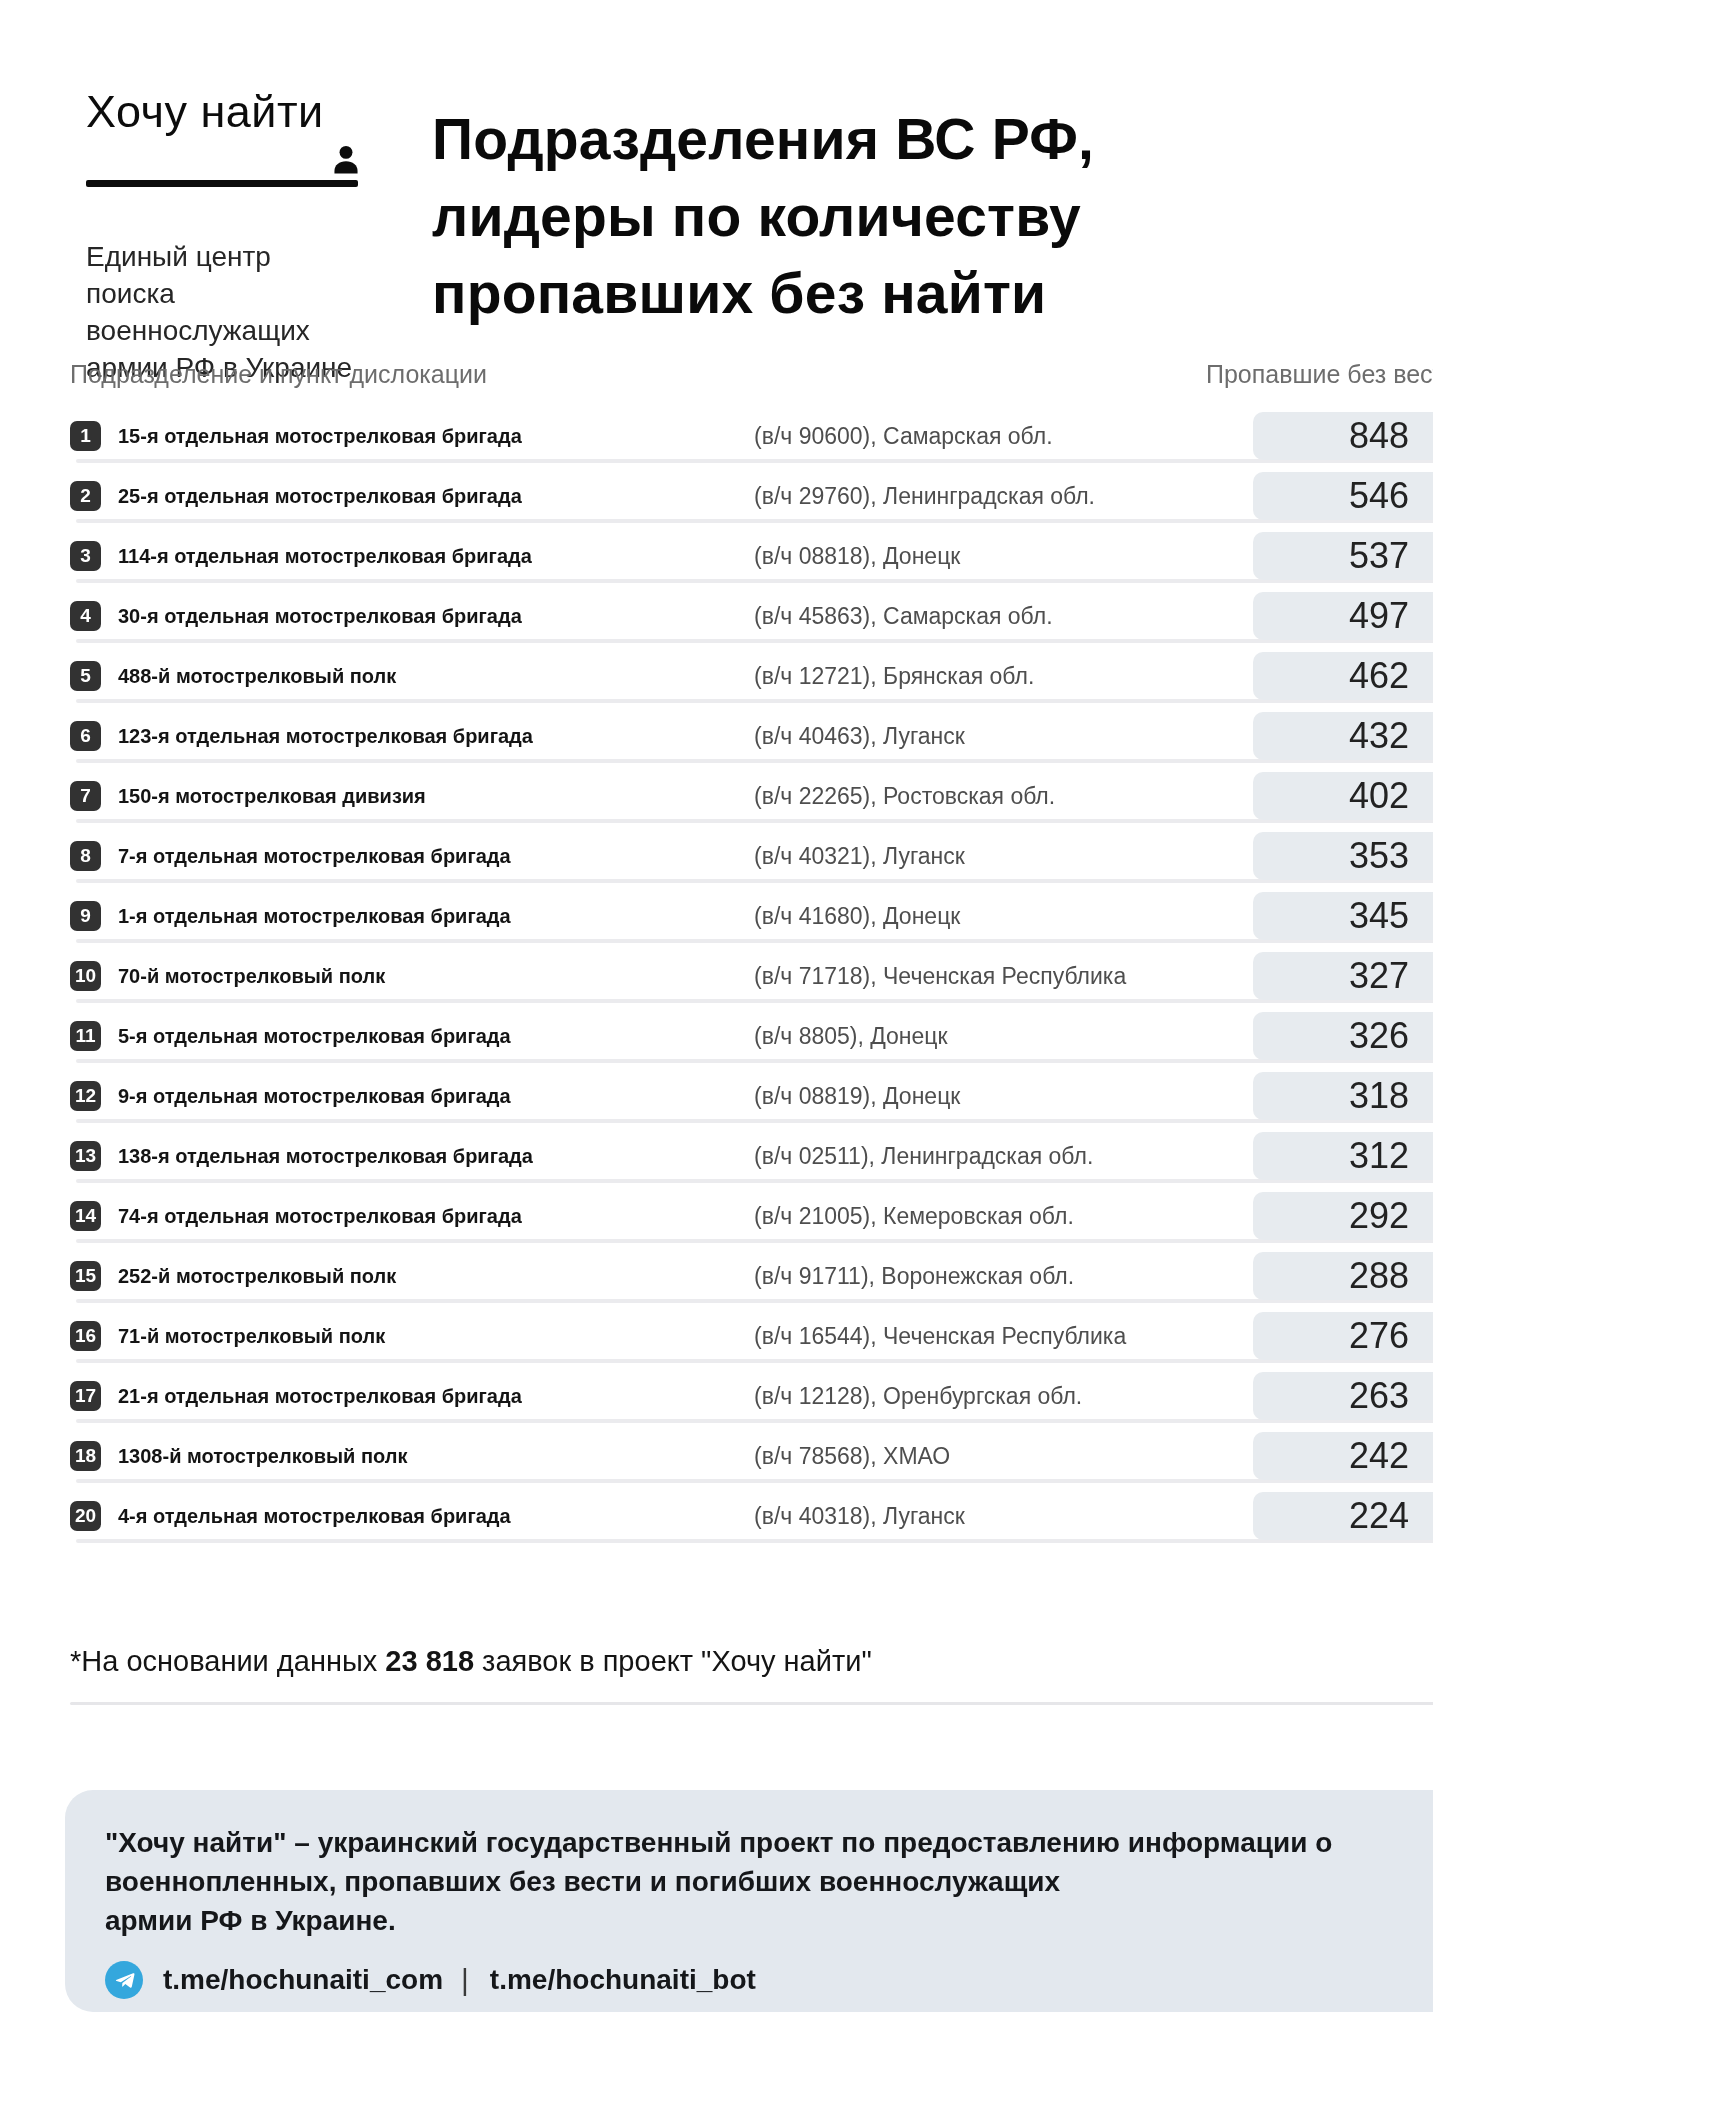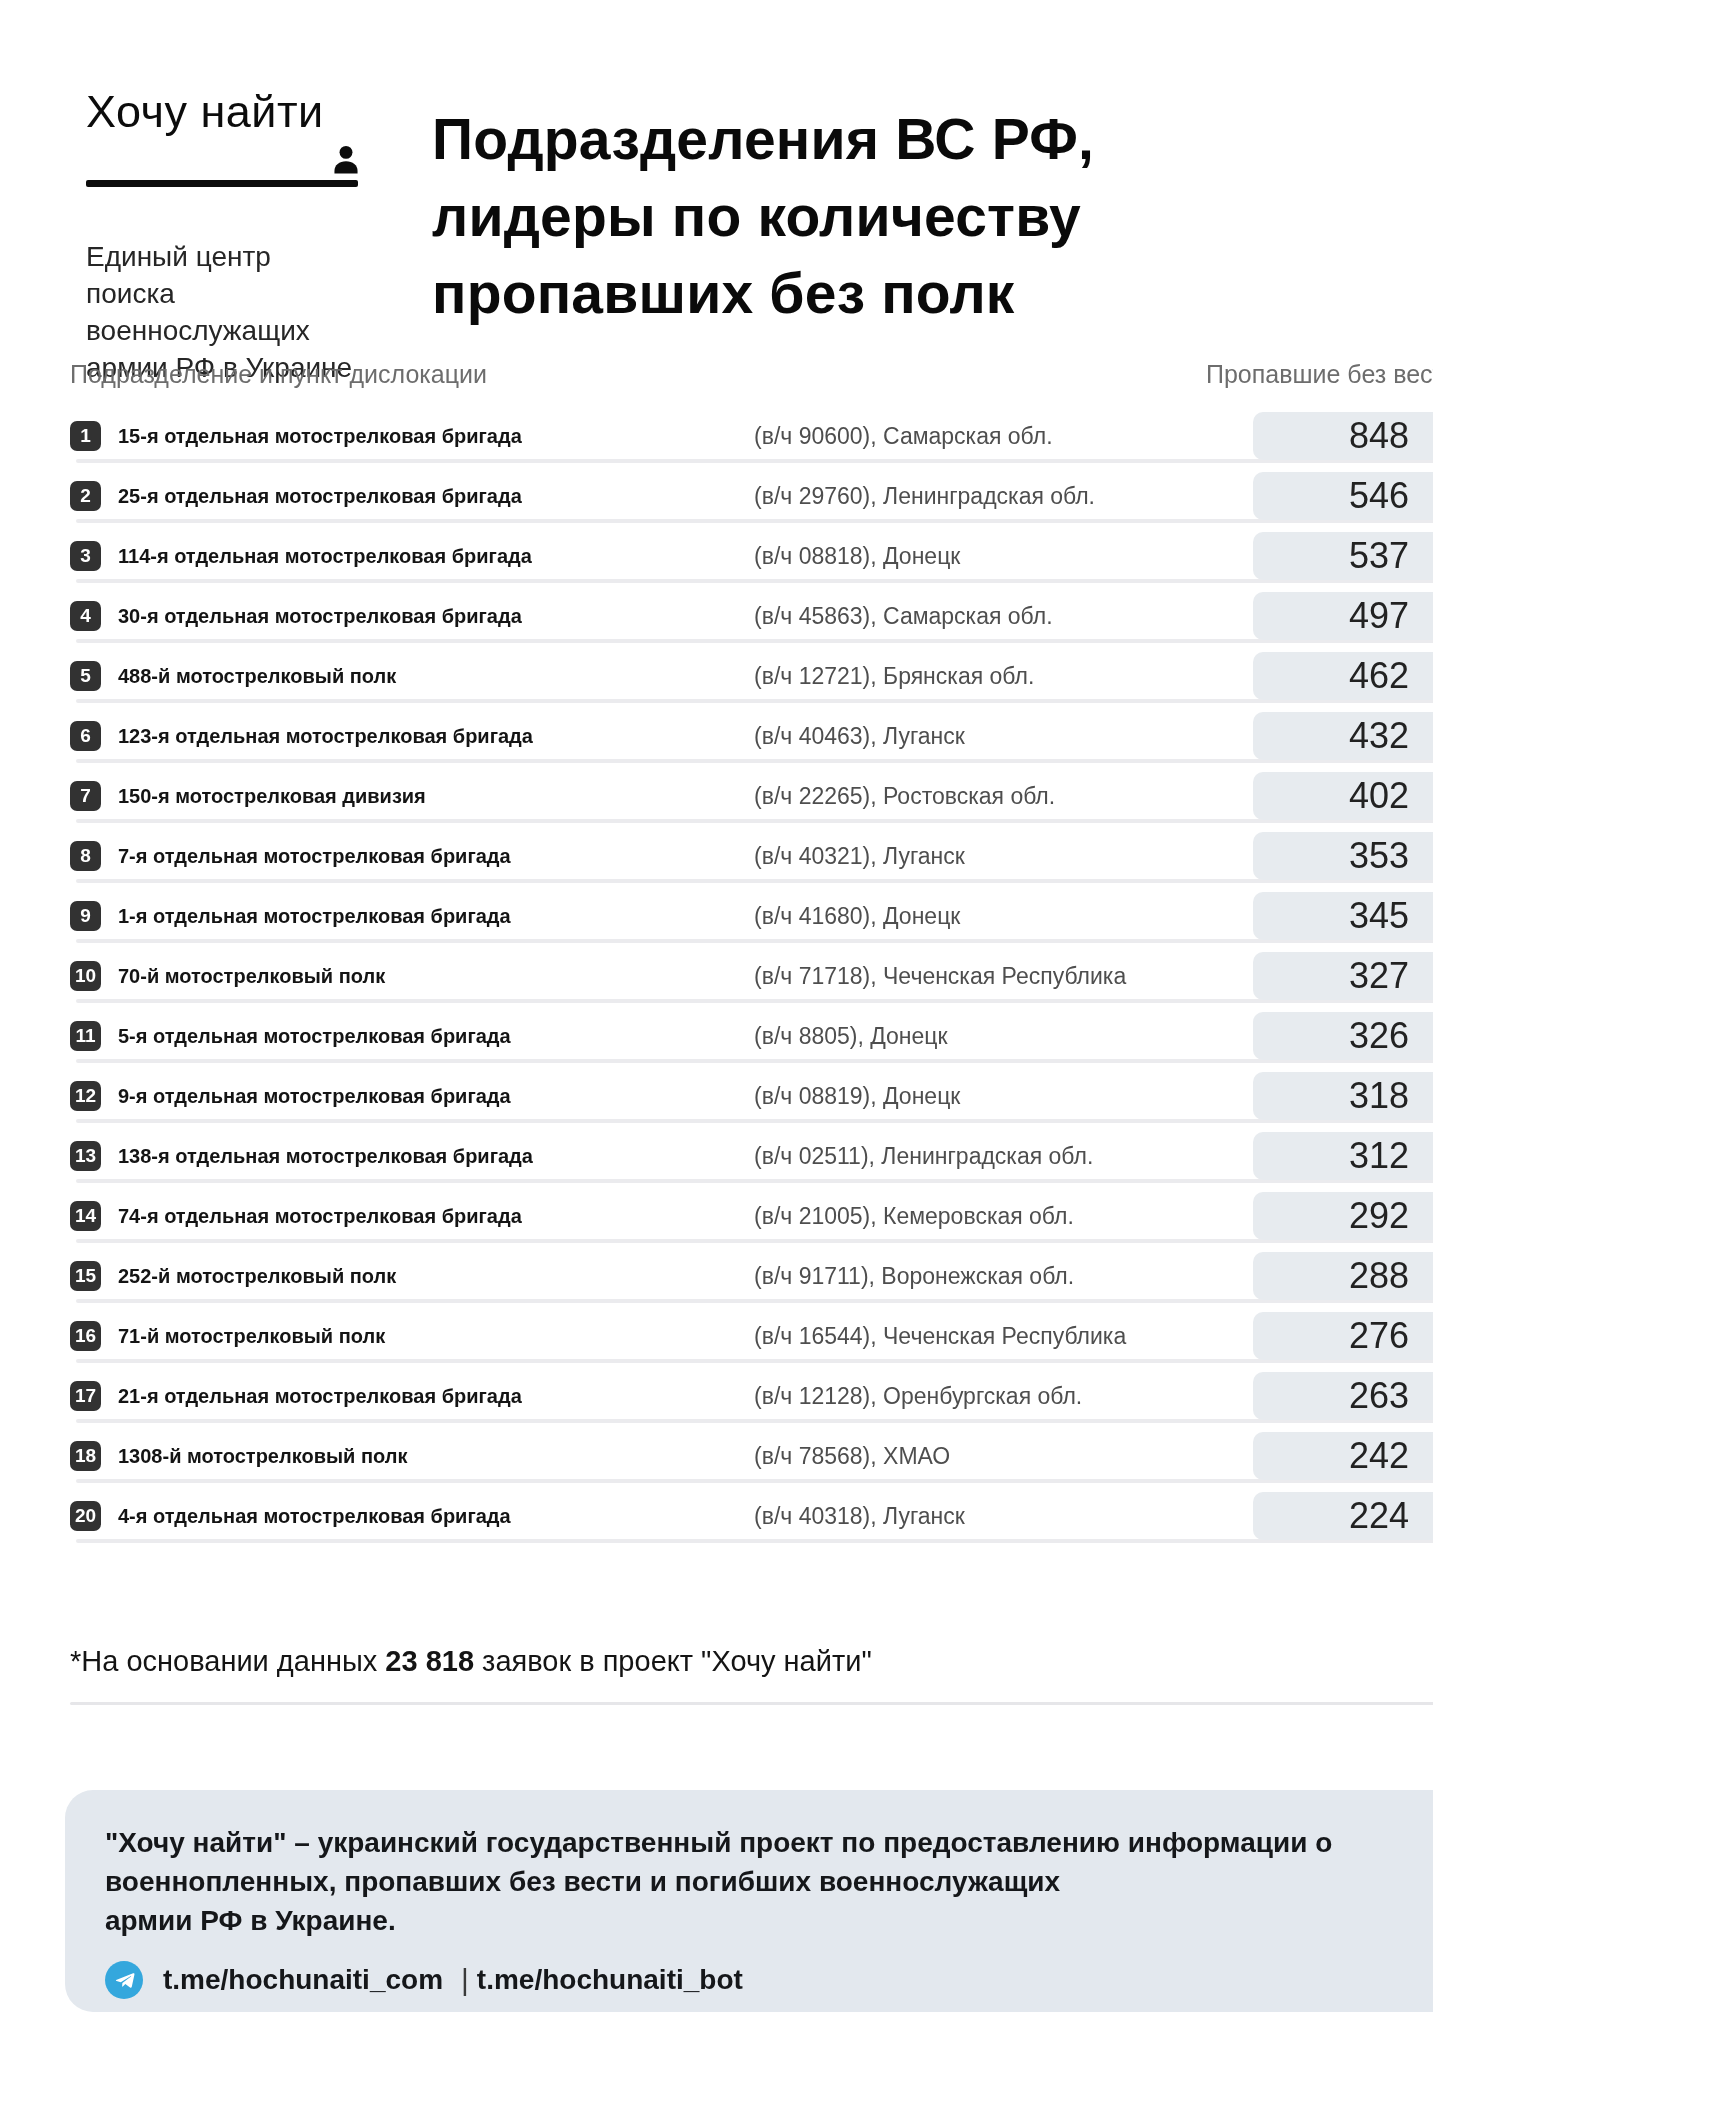--- a/index.html
+++ b/index.html
@@ -43,21 +43,21 @@
   .divider{position:absolute;left:70px;top:1702px;width:1565px;height:3px;background:#e6e6e9;border-radius:2px;}
 
   
   .footer-box{position:absolute;left:65px;top:1790px;width:1575px;height:222px;background:var(--box-bg);border-radius:28px;padding:33px 40px;}
   .about{font-size:28px;line-height:39px;font-weight:600;color:#15171a;}
   .about span{display:block;}
   .tg-row{margin-top:21px;display:flex;align-items:center;}
   .tg-icon{width:38px;height:38px;border-radius:50%;background:var(--telegram-blue);display:inline-flex;align-items:center;justify-content:center;line-height:0;}
   .tg-link{font-size:28px;font-weight:700;color:#15171a;margin-left:20px;}
   .tg-sep{font-size:30px;font-weight:400;color:#3a3a3a;margin-left:18px;}
-  .tg-link.second{margin-left:8px;text-align:center;}
+  .tg-link.second{margin-left:21px;text-align:center;}
 </style>
 </head>
 <body>
 
 <div class="page">
 
   <div class="logo-block">
     <div class="logo-title">Хочу найти</div>
     <span class="person-icon">
       <svg viewBox="0 0 24 24" width="36" height="36" aria-hidden="true">
@@ -69,21 +69,21 @@
     <div class="logo-tagline">
       <span>Единый центр поиска</span>
       <span>военнослужащих</span>
       <span>армии РФ в Украине</span>
     </div>
   </div>
 
   <h1 class="main-title">
     <span>Подразделения ВС РФ,</span>
     <span>лидеры по количеству</span>
-    <span>пропавших без полк</span>
+    <span>пропавших без найти</span>
   </h1>
 
   <div class="table-head">
     <span>Подразделение и пункт дислокации</span>
     <span>Пропавшие без вести</span>
   </div>
 
   <div class="rows">
       <div class="row">
         <span class="rank">1</span>

